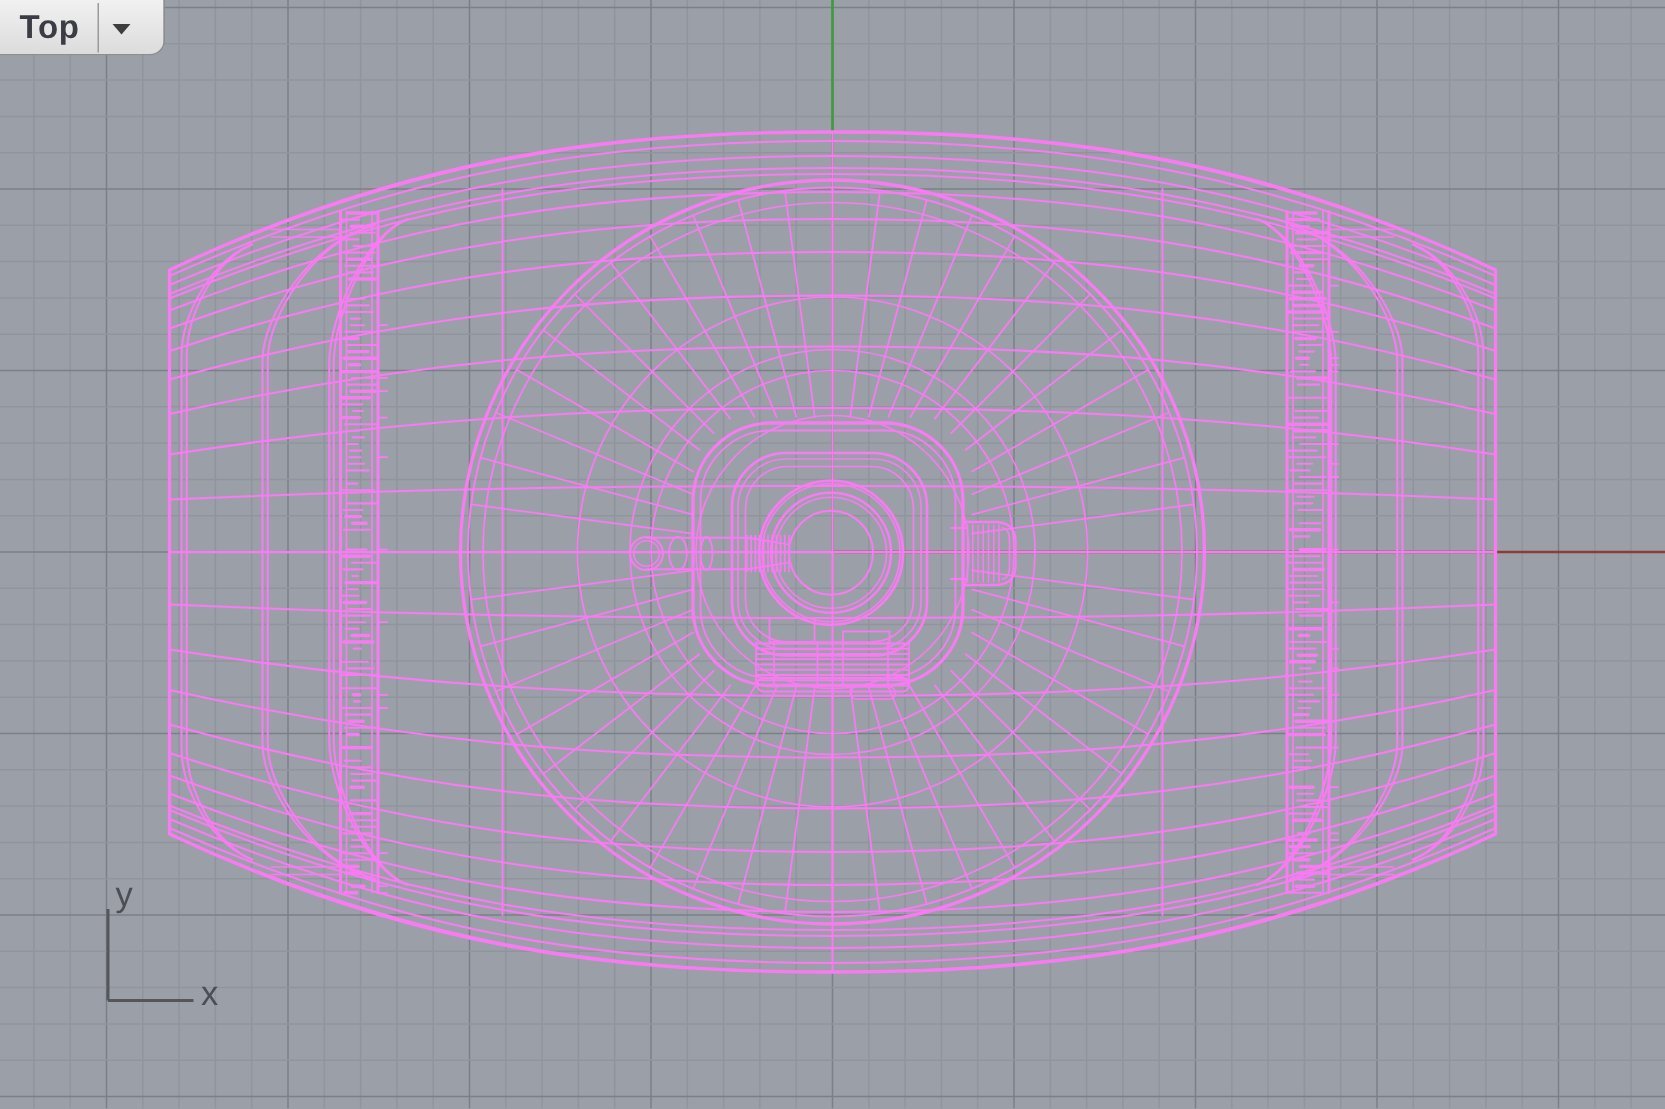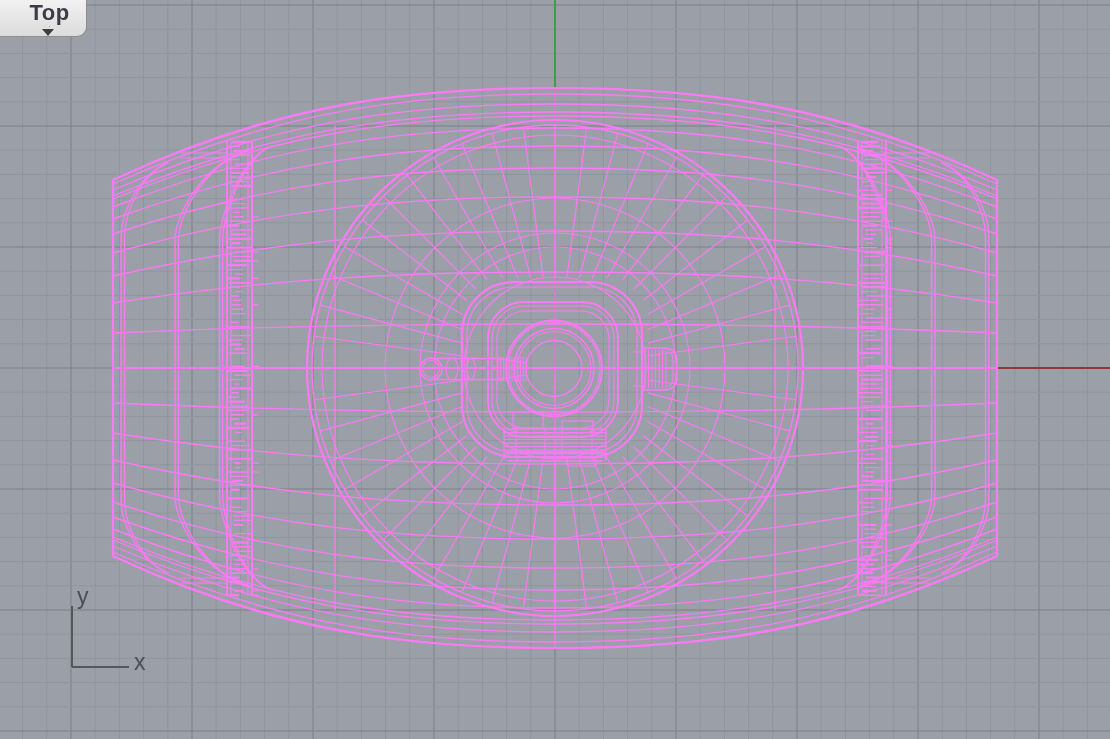--- a/index.html
+++ b/index.html
@@ -1,24 +1,24 @@
 <!DOCTYPE html>
 <html><head>
 <meta charset="utf-8">
 <style>
   html,body{margin:0;padding:0;background:#9ba0a8;}
   #stage{position:relative;width:1110px;height:739px;overflow:hidden;
          font-family:"Liberation Sans", sans-serif;}
   #vp{position:absolute;left:0;top:0;}
   
-  .vtab{position:absolute;left:0;top:0;height:37px;width:87px;
+  .vtab{position:absolute;left:0;top:0;height:37px;width:110px;
         background:linear-gradient(#f1f1f1,#dcdcdc);
         border-right:1px solid #8e8e8e;border-bottom:1px solid #8e8e8e;
         border-bottom-right-radius:10px;
-        display:flex;align-items:center;box-sizing:border-box;flex-direction:column;}
+        display:flex;align-items:center;box-sizing:border-box;}
   .vtab .title{font-size:22px;font-weight:bold;color:#3c3c44;
         padding-left:13px;flex:0 0 auto;letter-spacing:0.5px;}
   .vtab .divider{width:1px;height:33px;background:#9a9a9a;margin-left:12px;}
   .vtab .dd{width:0;height:0;margin:2px 0 0 9px;
         border-left:6px solid transparent;border-right:6px solid transparent;
         border-top:7px solid #3e3e3e;}
   .gizmo-label{fill:#4b4e54;font-size:23px;font-family:"Liberation Sans",sans-serif;}
 </style>
 </head>
 <body>

